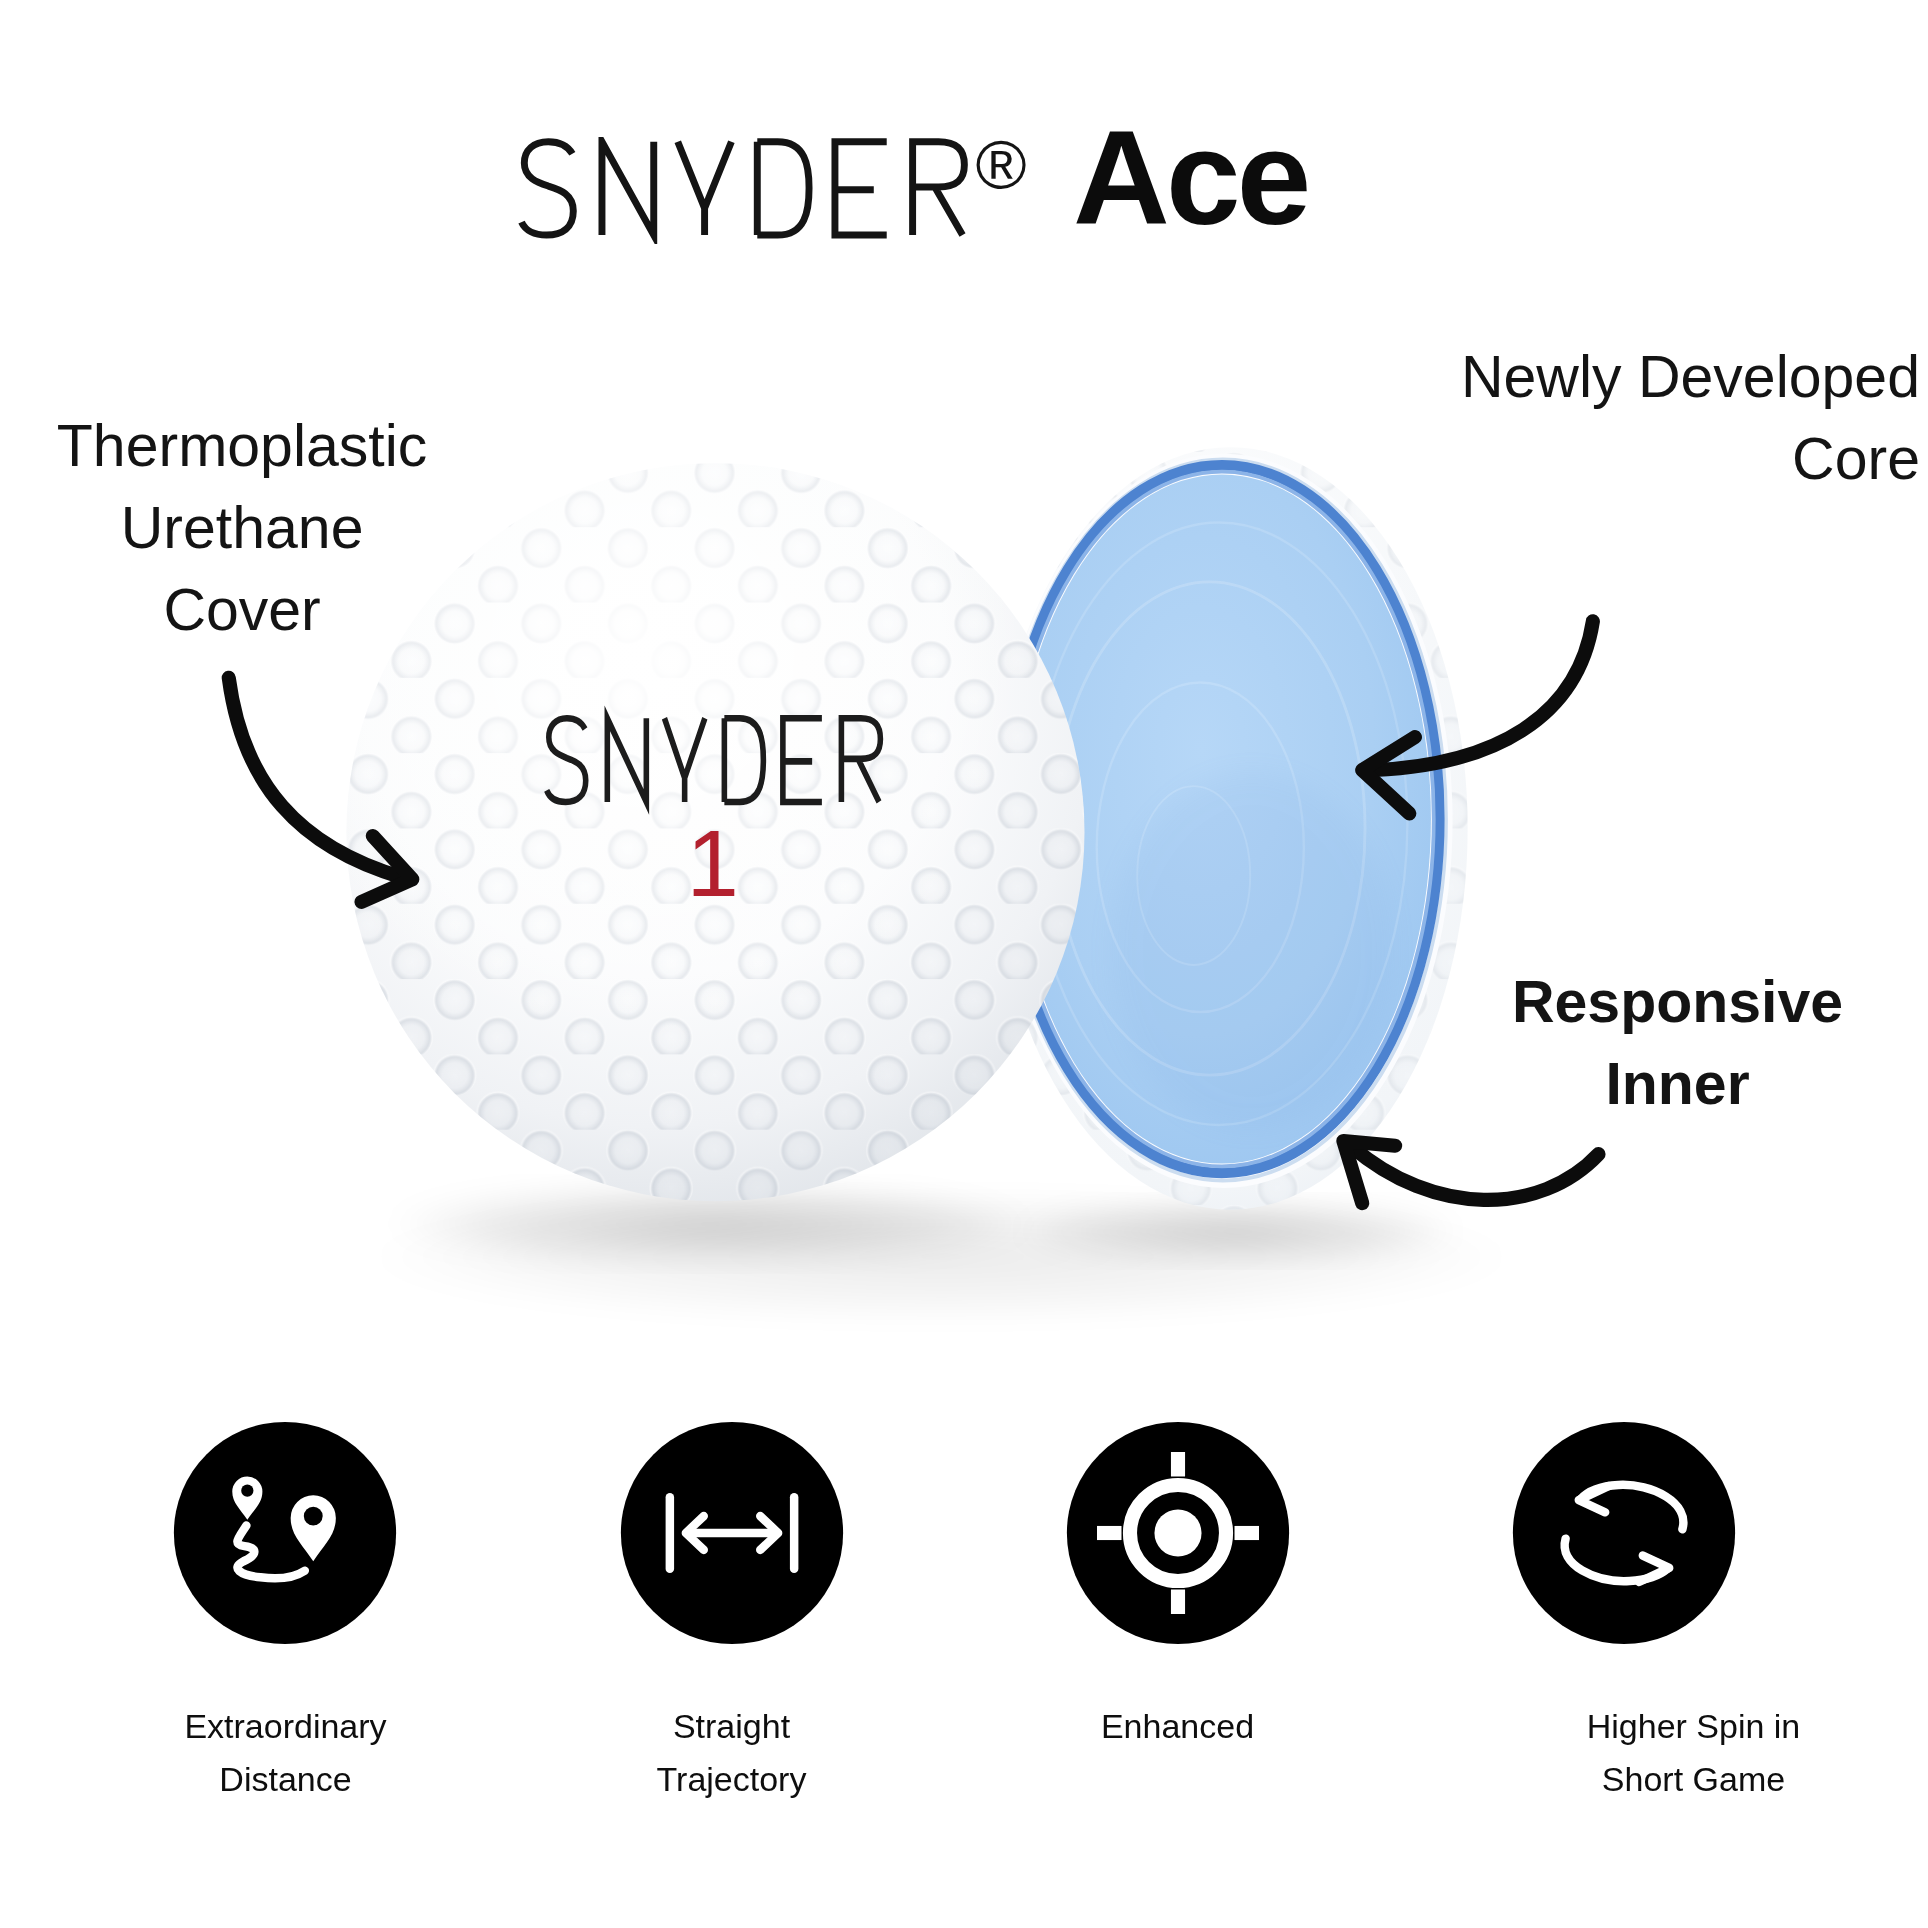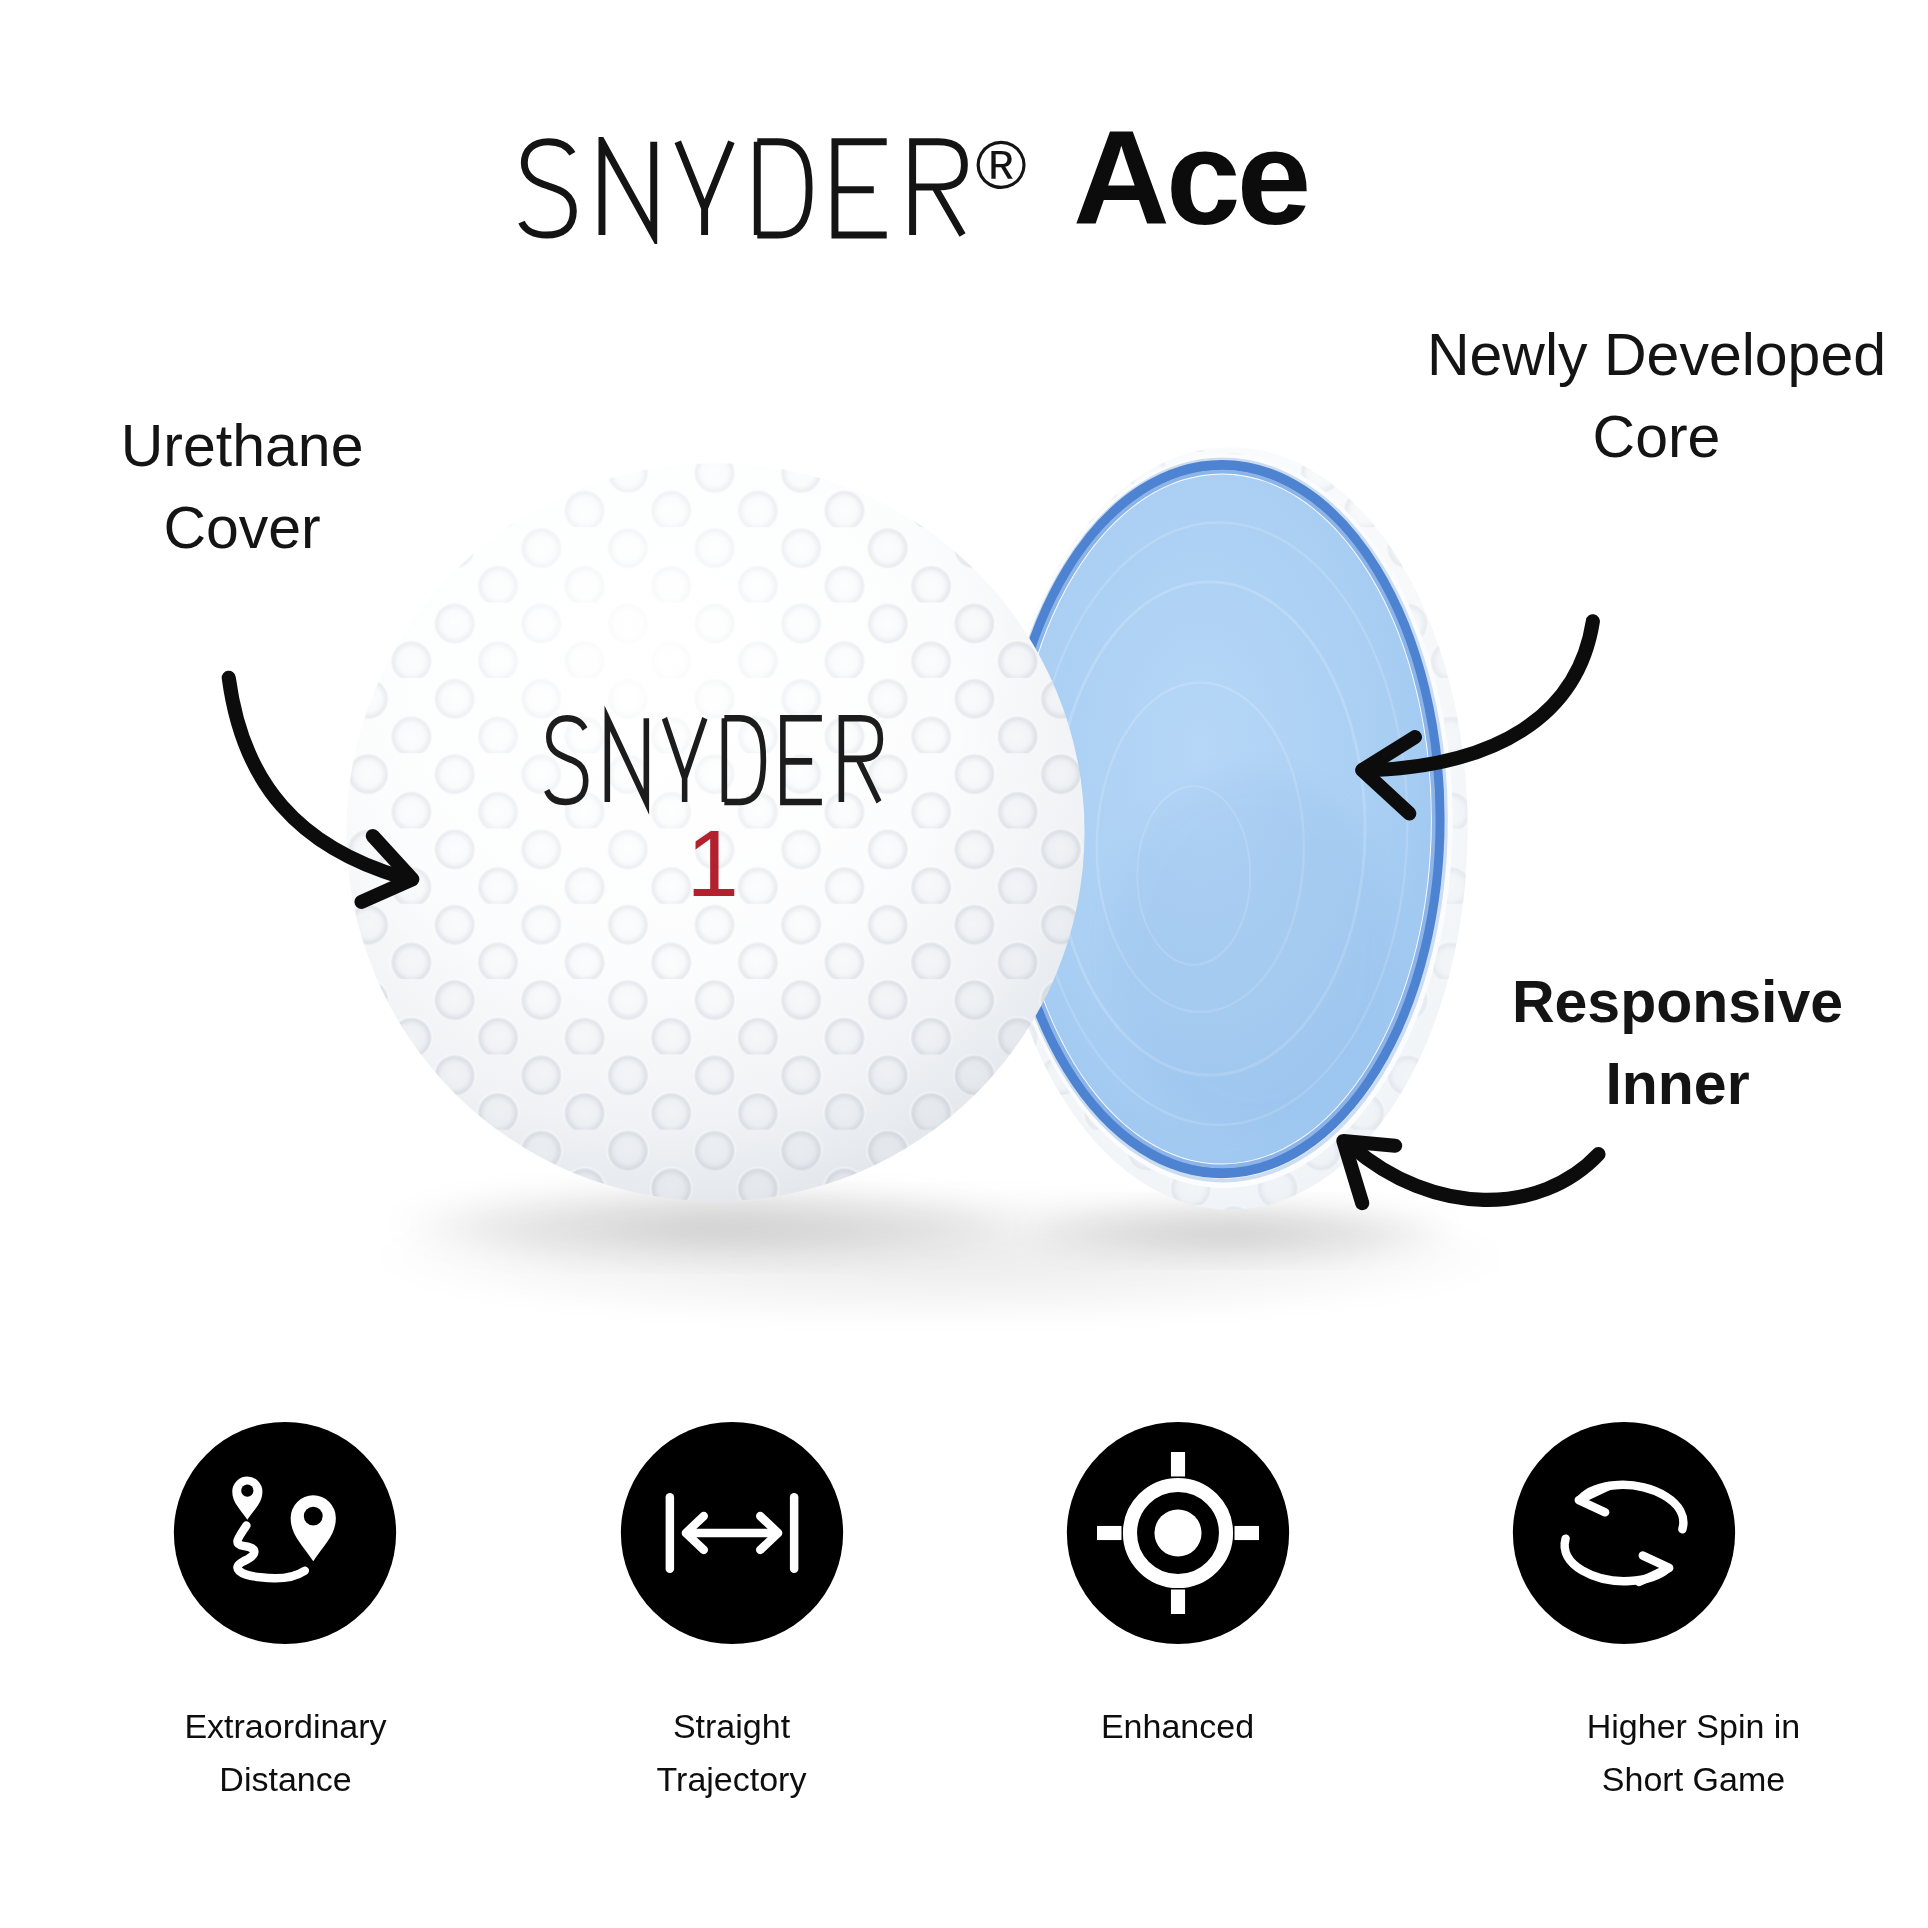--- a/index.html
+++ b/index.html
@@ -12,21 +12,21 @@
   .brand-svg{position:absolute;left:518px;top:137px;}
   .ace{
     position:absolute;left:1073px;top:111px;font-size:134px;font-weight:700;
     letter-spacing:-3.8px;color:#0c0c0c;line-height:1;
   }
   .sr{position:absolute;opacity:0;pointer-events:none;font-size:3.8px;}
   
   .callout{position:absolute;text-align:center;font-size:59px;line-height:82px;color:#141414;}
   .callout .line{display:block;}
   .callout-cover{left:6.6px;top:405px;width:471px;}
-  .callout-core{left:1393px;top:314px;width:527px;}
+  .callout-core{left:1393px;top:336px;width:527px;text-align:right;}
   .callout-coat{left:1442px;top:961px;width:471px;font-weight:bold;}
   
   .scene{position:absolute;left:0;top:0;}
   
   .feature-icon{position:absolute;width:226px;height:226px;top:1420px;}
   .fi-1{left:172px;} .fi-2{left:619px;} .fi-3{left:1065px;} .fi-4{left:1511px;}
   .feature-label{
     position:absolute;top:1695px;width:339px;text-align:center;
     font-size:34px;line-height:44px;color:#0e0e0e;
   }
@@ -54,20 +54,21 @@
 
         <path d="M 424 101 L 424 0 L 452 0 C 472 0 480 9 480 25 C 480 41 472 49 452 49 L 424 49 M 448 49 L 478 101"></path>
       </g>
       <text x="514" y="54" text-anchor="middle" font-size="74" fill="#141414">®</text>
     </svg>
     <span class="sr">SNYDER</span>
     <div class="ace">Ace</div>
   </div>
 
   <div class="callout callout-cover">
+    <span class="line">Thermoplastic</span>
     <span class="line">Urethane</span>
     <span class="line">Cover</span>
   </div>
   <div class="callout callout-core">
     <span class="line">Newly Developed</span>
     <span class="line">Core</span>
   </div>
   <div class="callout callout-coat">
     <span class="line">Responsive</span>
     <span class="line">Inner</span>

